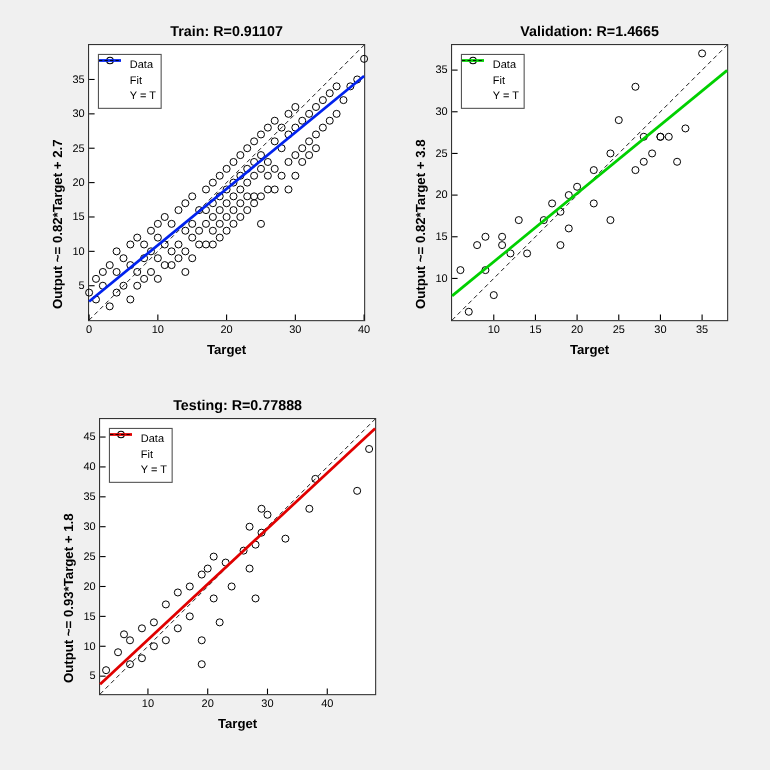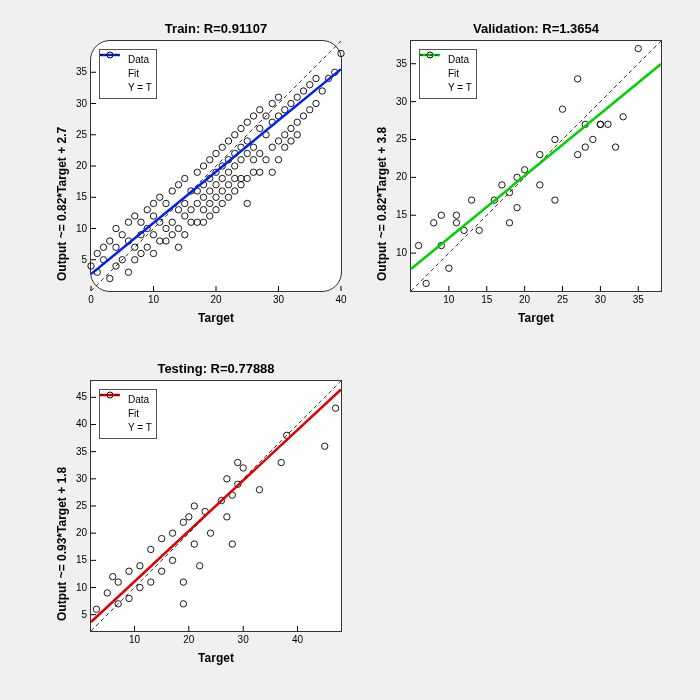--- a/index.html
+++ b/index.html
@@ -60,21 +60,21 @@
     height: 10px;
     display: flex;
     align-items: center;
     justify-content: center;
   }
   svg { position: absolute; top:0; left:0; }
 </style>
 </head>
 <body>
 
-<div class="panel" id="panel-train" style="left:90px; top:40px; width:250px; height:250px;border-radius:20px;">
+<div class="panel" id="panel-train" style="left:80px; top:40px; width:250px; height:250px;">
   <div class="title">Train: R=0.91107</div>
   <div class="xlabel">Target</div>
   <div class="ylabel" style="top:240px;">Output ~= 0.82*Target + 2.7</div>
   <svg width="250" height="250" id="svg-train" overflow="visible">
       <line x1="0" x2="0" y1="250" y2="245" stroke="#000"></line>
       <text x="0" y="262" text-anchor="middle" font-size="10">0</text>
       <line x1="62.5" x2="62.5" y1="250" y2="245" stroke="#000"></line>
       <text x="62.5" y="262" text-anchor="middle" font-size="10">10</text>
       <line x1="125" x2="125" y1="250" y2="245" stroke="#000"></line>
       <text x="125" y="262" text-anchor="middle" font-size="10">20</text>
@@ -251,21 +251,21 @@
           <svg width="20" height="10">
             <line x1="0" y1="5" x2="20" y2="5" stroke="#000" stroke-width="0.8" stroke-dasharray="3,2"></line>
           </svg>
         </span>
       <span>Y = T</span>
     </div>
   </div>
 </div>
 
 <div class="panel" id="panel-validation" style="left:410px; top:40px; width:250px; height:250px;">
-  <div class="title">Validation: R=1.3654</div>
+  <div class="title">Validation: R=1.4665</div>
   <div class="xlabel">Target</div>
   <div class="ylabel" style="top:240px;">Output ~= 0.82*Target + 3.8</div>
   <svg width="250" height="250" id="svg-validation" overflow="visible">
       <line x1="37.87878787878788" x2="37.87878787878788" y1="250" y2="245" stroke="#000"></line>
       <text x="37.87878787878788" y="262" text-anchor="middle" font-size="10">10</text>
       <line x1="75.75757575757576" x2="75.75757575757576" y1="250" y2="245" stroke="#000"></line>
       <text x="75.75757575757576" y="262" text-anchor="middle" font-size="10">15</text>
       <line x1="113.63636363636363" x2="113.63636363636363" y1="250" y2="245" stroke="#000"></line>
       <text x="113.63636363636363" y="262" text-anchor="middle" font-size="10">20</text>
       <line x1="151.51515151515153" x2="151.51515151515153" y1="250" y2="245" stroke="#000"></line>

